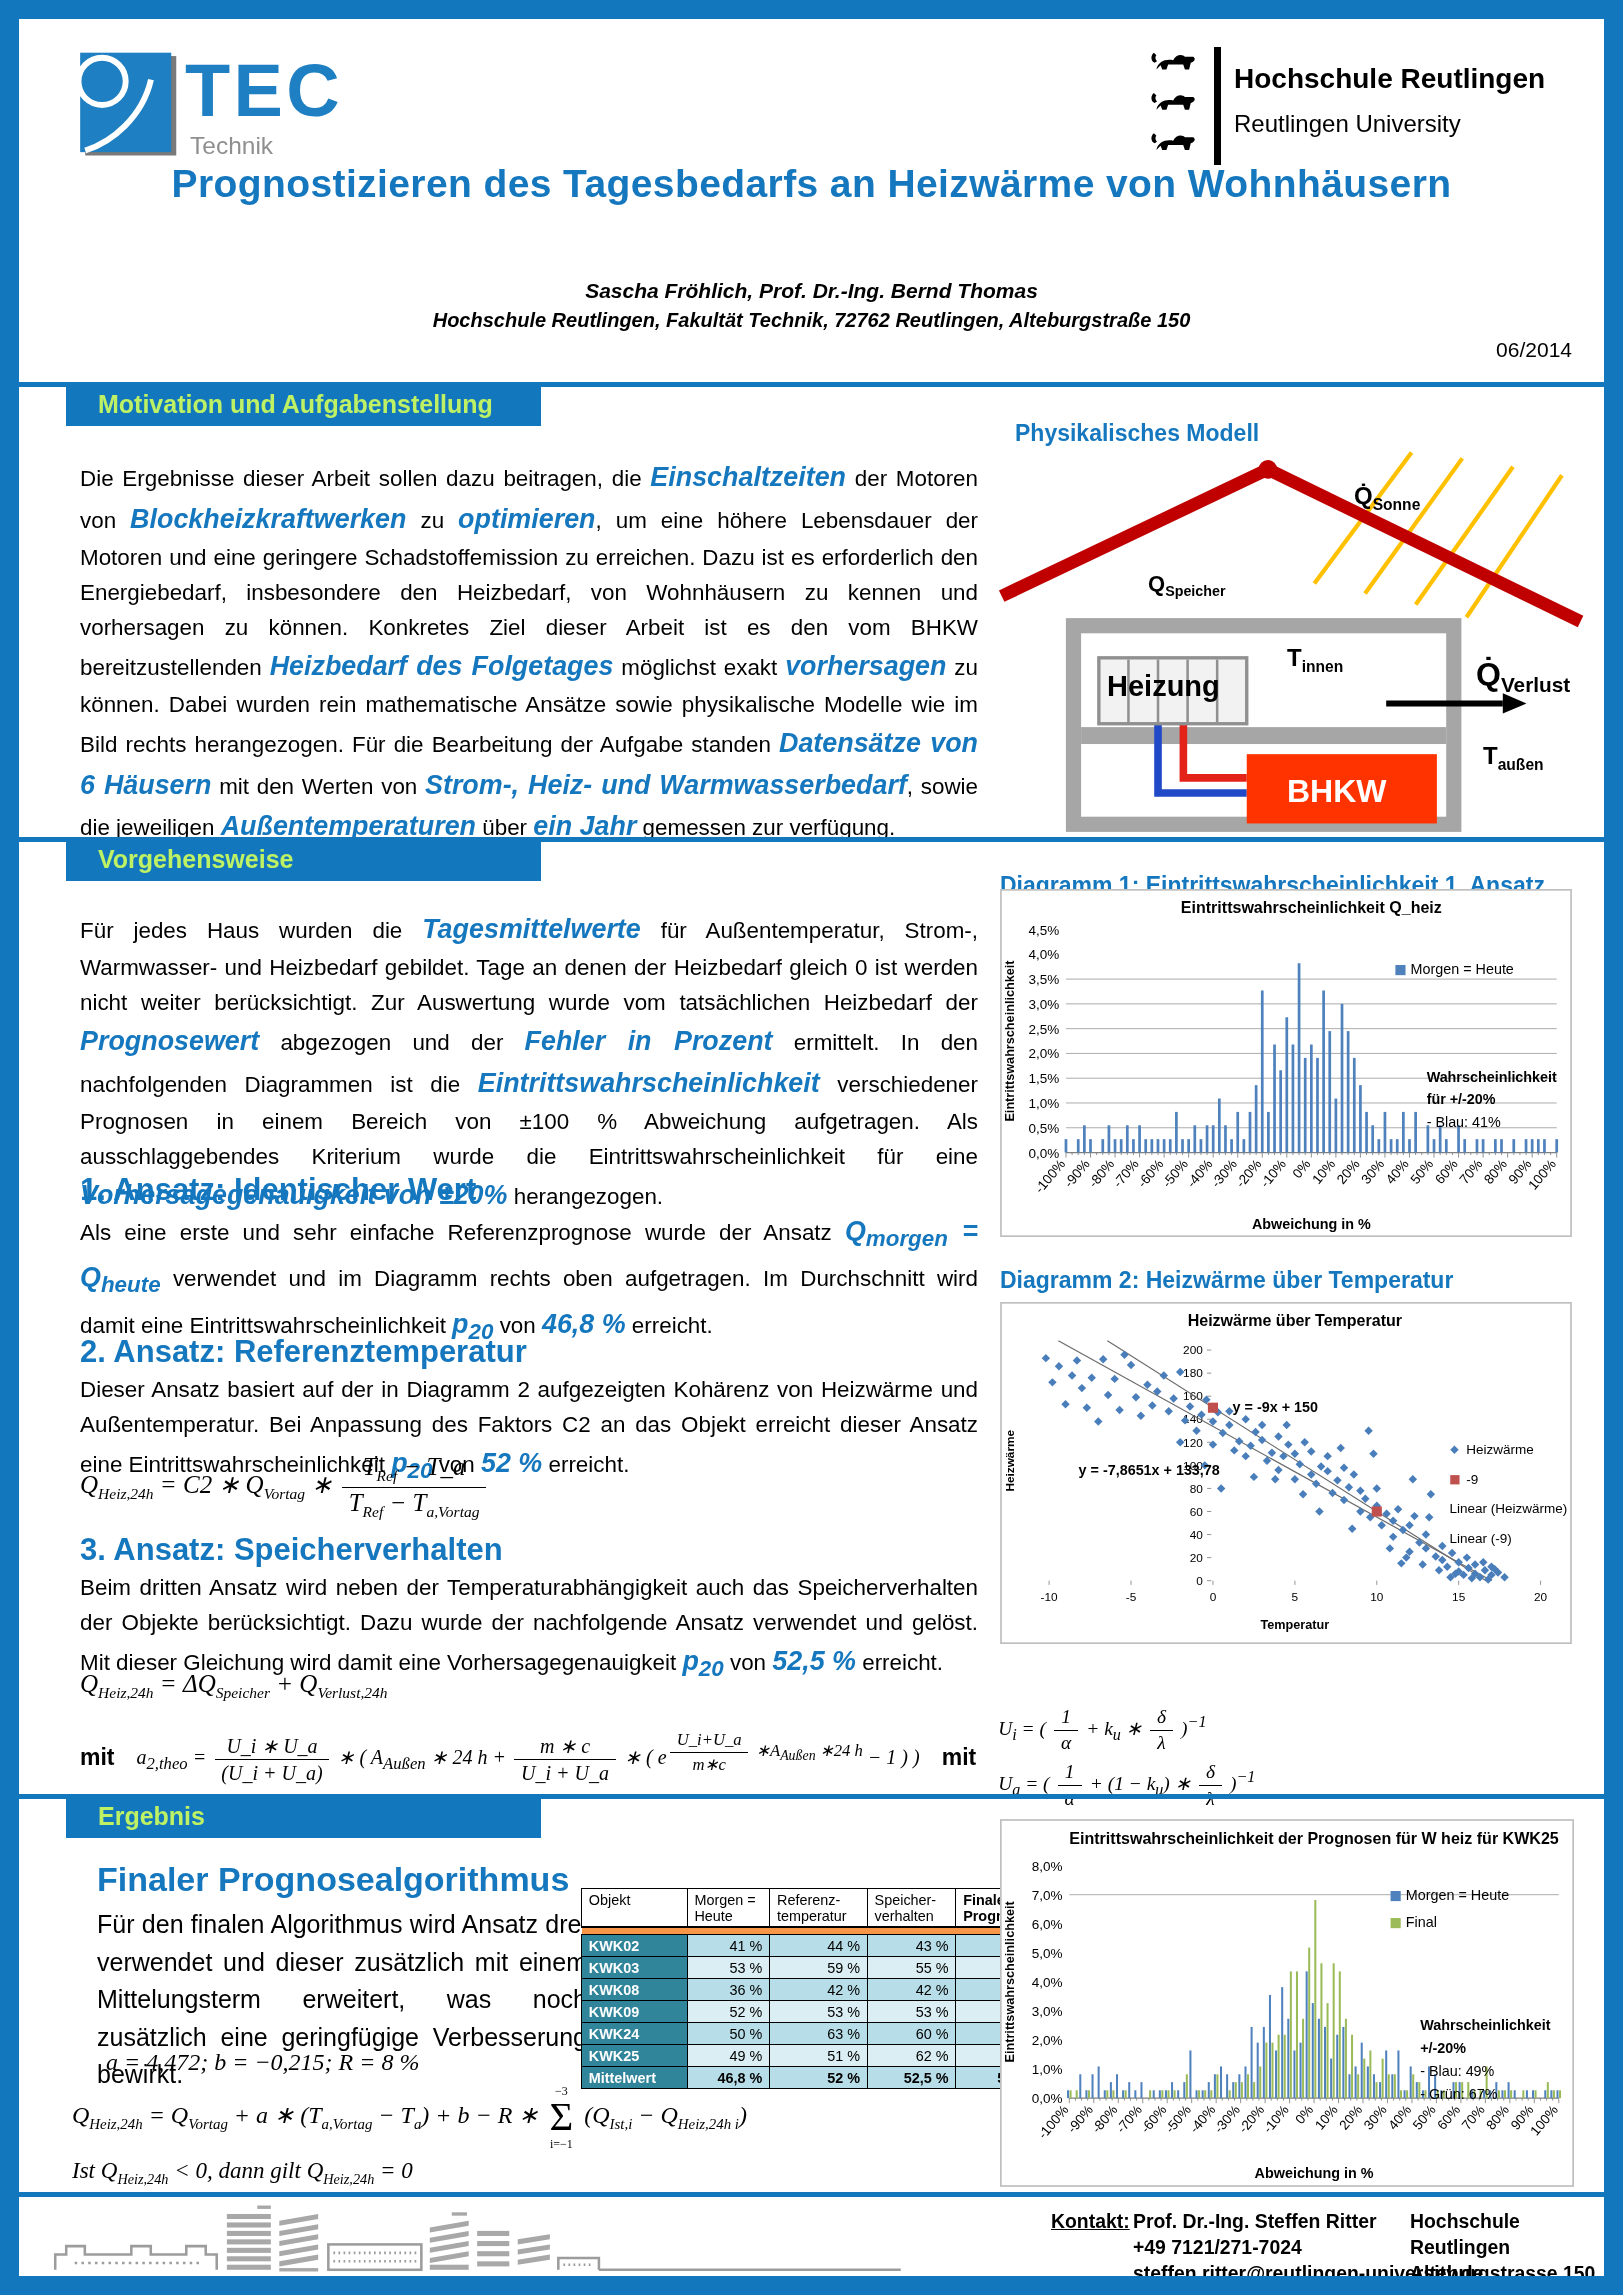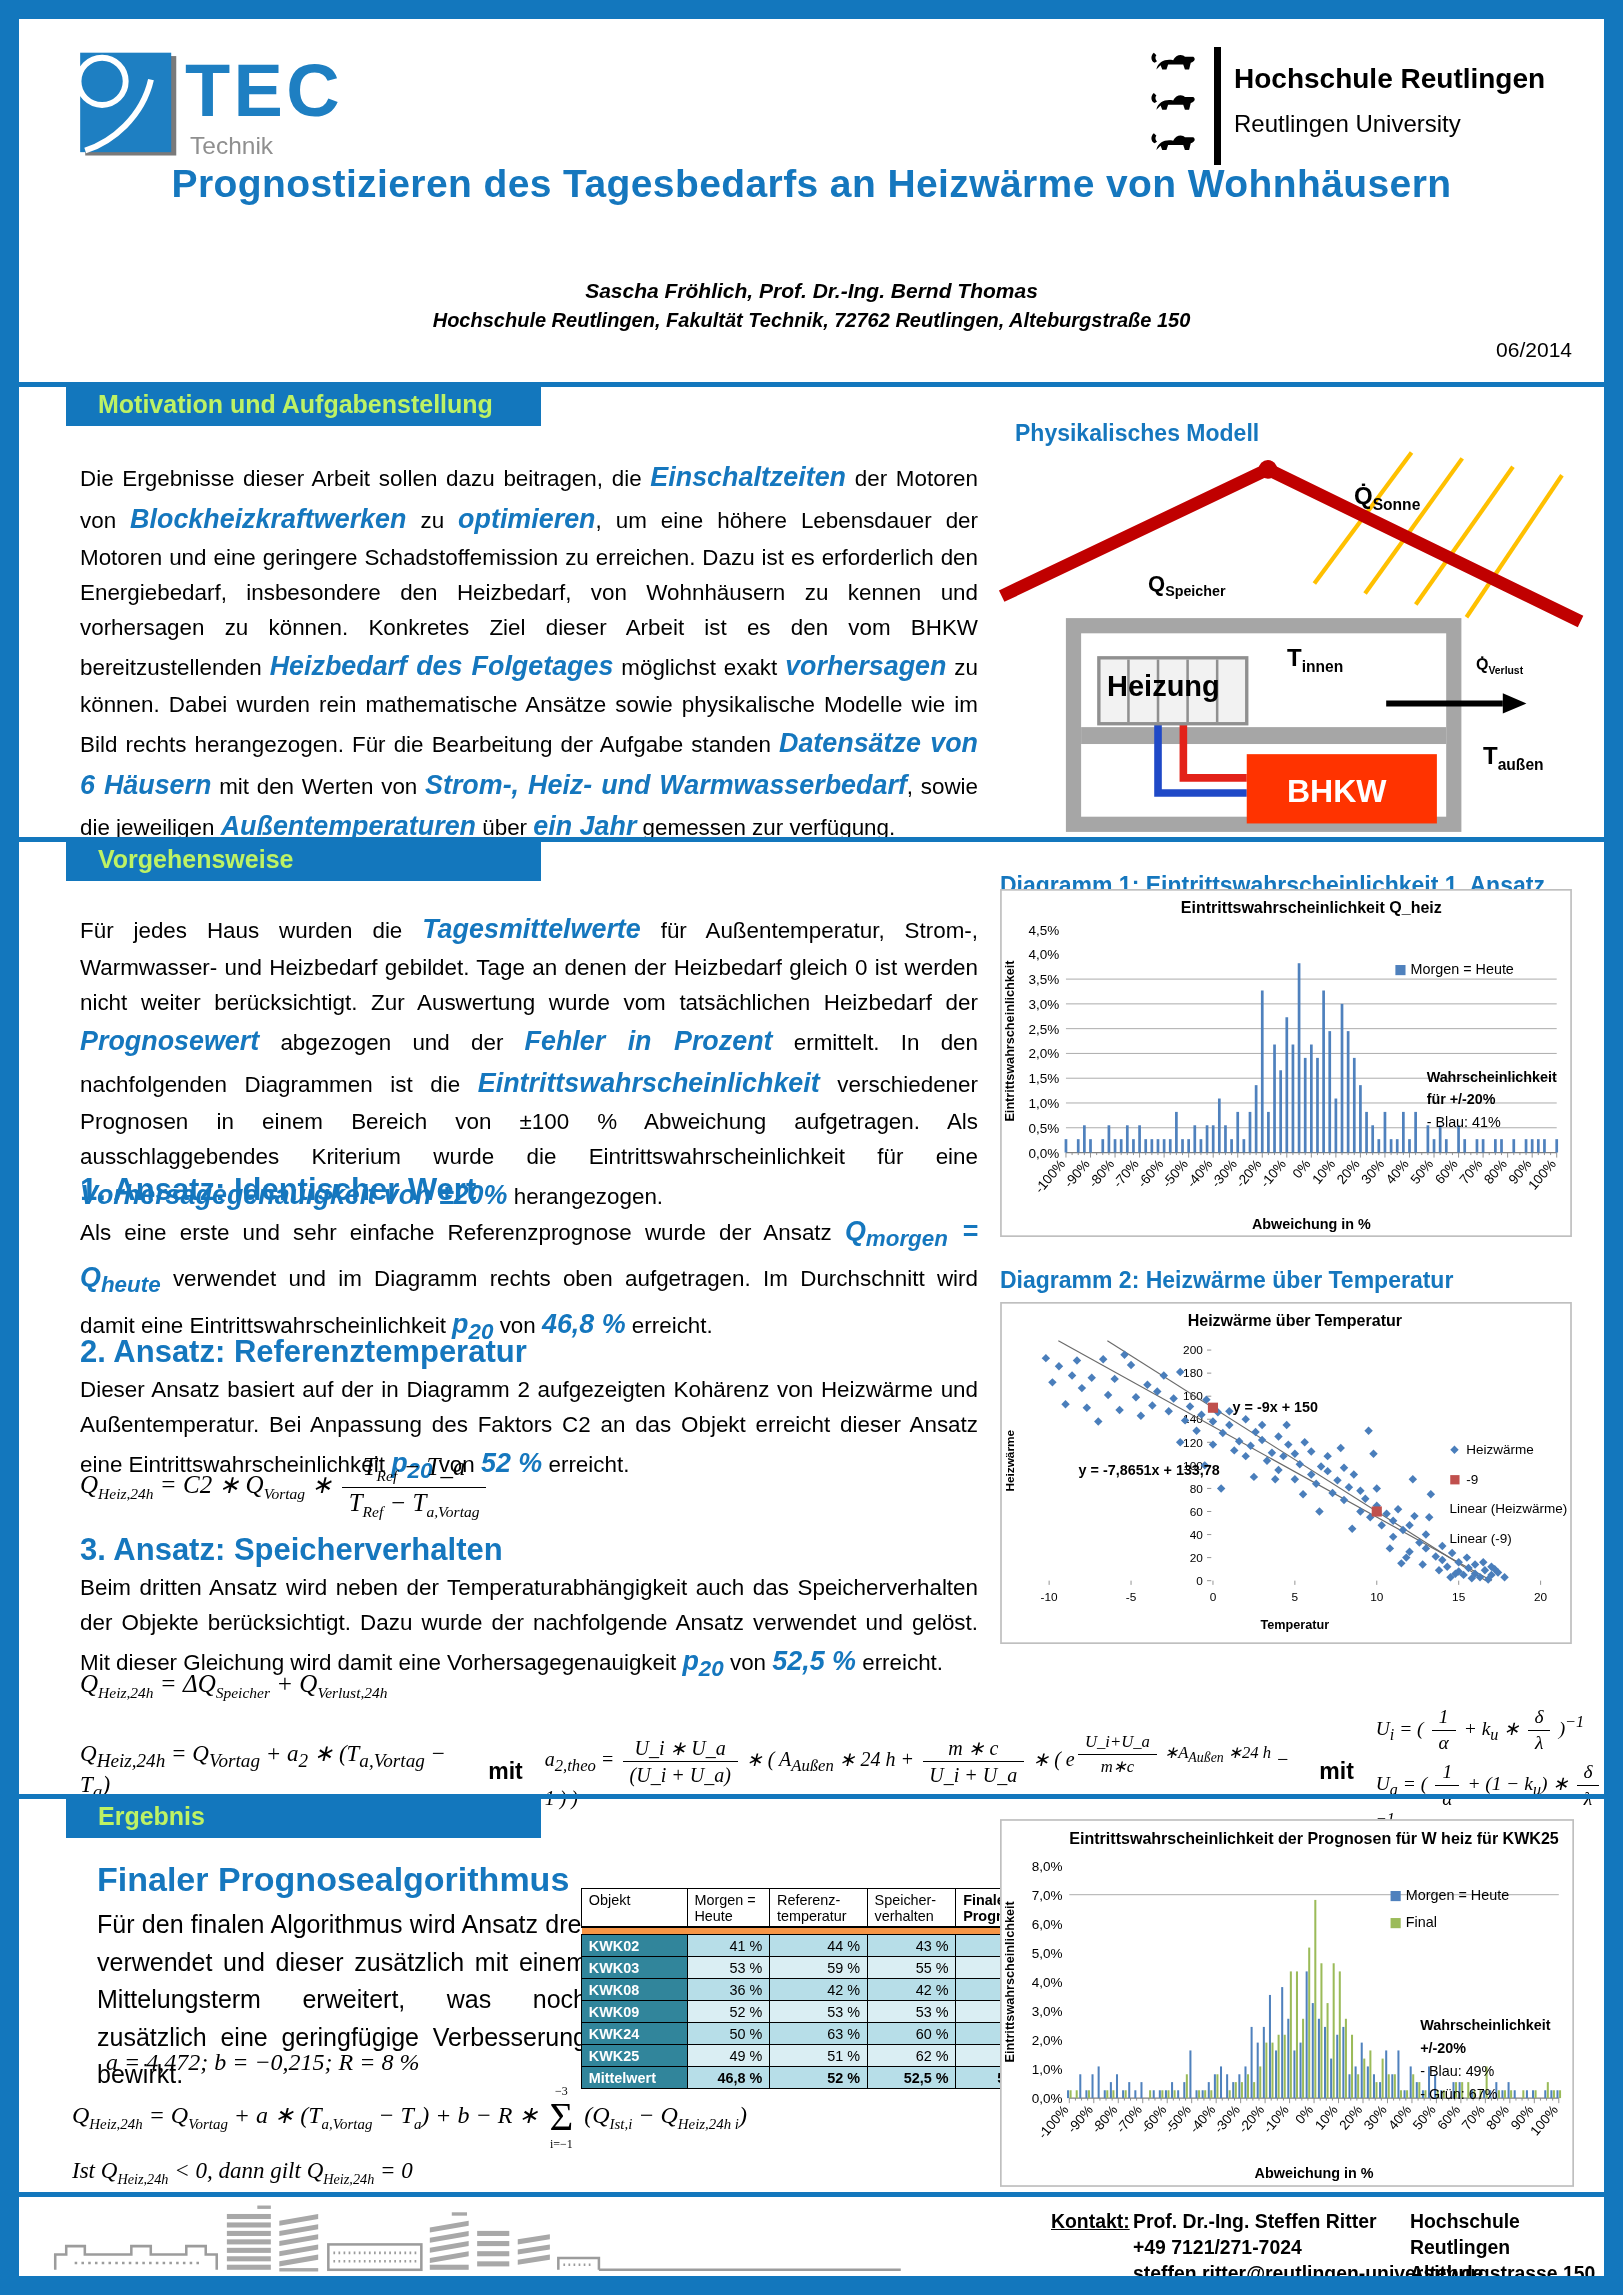--- a/index.html
+++ b/index.html
@@ -116,21 +116,21 @@
       <line x1="235" y1="250" x2="235" y2="324" stroke="#909090" stroke-width="3"></line>
       <line x1="270" y1="250" x2="270" y2="324" stroke="#909090" stroke-width="3"></line>
       <rect x="305" y="362" width="225" height="82" fill="#FF3300"></rect>
       <line x1="470" y1="302" x2="608" y2="302" stroke="#000" stroke-width="7"></line>
       <polygon points="608,290 608,314 636,302" fill="#000"></polygon>
     </svg>
     <div class="mlabel" style="left:159px;top:123px">Q<sub>Speicher</sub></div>
     <div class="mlabel" style="left:365px;top:34px;font-size:24px">Q̇<sub>Sonne</sub></div>
     <div class="mlabel" style="left:118px;top:222px;font-size:29px">Heizung</div>
     <div class="mlabel" style="left:298px;top:196px;font-size:24px">T<sub>innen</sub></div>
-    <div class="mlabel" style="left:487px;top:208px;font-size:16px">Q̇<sub>Verlust</sub></div>
+    <div class="mlabel" style="left:487px;top:208px;font-size:32px">Q̇<sub>Verlust</sub></div>
     <div class="mlabel" style="left:494px;top:294px;font-size:24px">T<sub>außen</sub></div>
     <div class="mlabel" style="left:298px;top:325px;width:110px;text-align:left;font-size:32px;color:#fff">BHKW</div>
   </div>
 
   <div class="rule" style="top:837px"></div>
   <div class="sec-bar" style="top:837px">Vorgehensweise</div>
 
   <div class="body-text" style="left:80px;top:909px;width:898px"><span class="">Für jedes Haus wurden die </span><span class="hl">Tagesmittelwerte</span><span class=""> für Außentemperatur, Strom-, Warmwasser- und Heizbedarf gebildet. Tage an denen der Heizbedarf gleich 0 ist werden nicht weiter berücksichtigt. Zur Auswertung wurde vom tatsächlichen Heizbedarf der </span><span class="hl">Prognosewert</span><span class=""> abgezogen und der </span><span class="hl">Fehler in Prozent</span><span class=""> ermittelt. In den nachfolgenden Diagrammen ist die </span><span class="hl">Eintrittswahrscheinlichkeit</span><span class=""> verschiedener Prognosen in einem Bereich von ±100 % Abweichung aufgetragen. Als ausschlaggebendes Kriterium wurde die Eintrittswahrscheinlichkeit für eine </span><span class="hl">Vorhersagegenauigkeit von ±20%</span><span class=""> herangezogen.</span></div>
 
   <div class="h-blue" style="left:80px;top:1172px">1. Ansatz: Identischer Wert</div>
@@ -141,21 +141,20 @@
   <div class="formula" style="left:80px;top:1453px">Q<sub>Heiz,24h</sub> = C2 ∗ Q<sub>Vortag</sub> ∗ <span class="frac">
         <span class="fr-t">T<sub>Ref</sub> − T_a</span>
         <span class="fr-b">T<sub>Ref</sub> − T<sub>a,Vortag</sub></span>
       </span></div>
 
   <div class="h-blue" style="left:80px;top:1532px">3. Ansatz: Speicherverhalten</div>
   <div class="body-text" style="left:80px;top:1571px;width:898px"><span class="">Beim dritten Ansatz wird neben der Temperaturabhängigkeit auch das Speicherverhalten der Objekte berücksichtigt. Dazu wurde der nachfolgende Ansatz verwendet und gelöst. Mit dieser Gleichung wird damit eine Vorhersagegenauigkeit </span><span class="hl">p<sub>20</sub></span><span class=""> von </span><span class="hl">52,5 %</span><span class=""> erreicht.</span></div>
 
   <div class="formula" style="left:80px;top:1670px">Q<sub>Heiz,24h</sub> = ΔQ<sub>Speicher</sub> + Q<sub>Verlust,24h</sub></div>
   <div class="f-row" style="left:80px;top:1706px;font-size:23px">
-    <span>Q<sub>Heiz,24h</sub> = Q<sub>Vortag</sub> + a<sub>2</sub> ∗ (T<sub>a,Vortag</sub> − T<sub>a</sub>)</span>
     <span class="f-mit" style="font-size:23px">mit</span>
     <span style="font-size:20px">a<sub>2,theo</sub> = <span class="frac">
           <span class="fr-t">U_i ∗ U_a</span>
           <span class="fr-b">(U_i + U_a)</span>
         </span> ∗ ( A<sub>Außen</sub> ∗ 24 h + <span class="frac">
           <span class="fr-t">m ∗ c</span>
           <span class="fr-b">U_i + U_a</span>
         </span> ∗ ( e<sup><span class="frac">
             <span class="fr-t">U_i+U_a</span>
             <span class="fr-b">m∗c</span>

